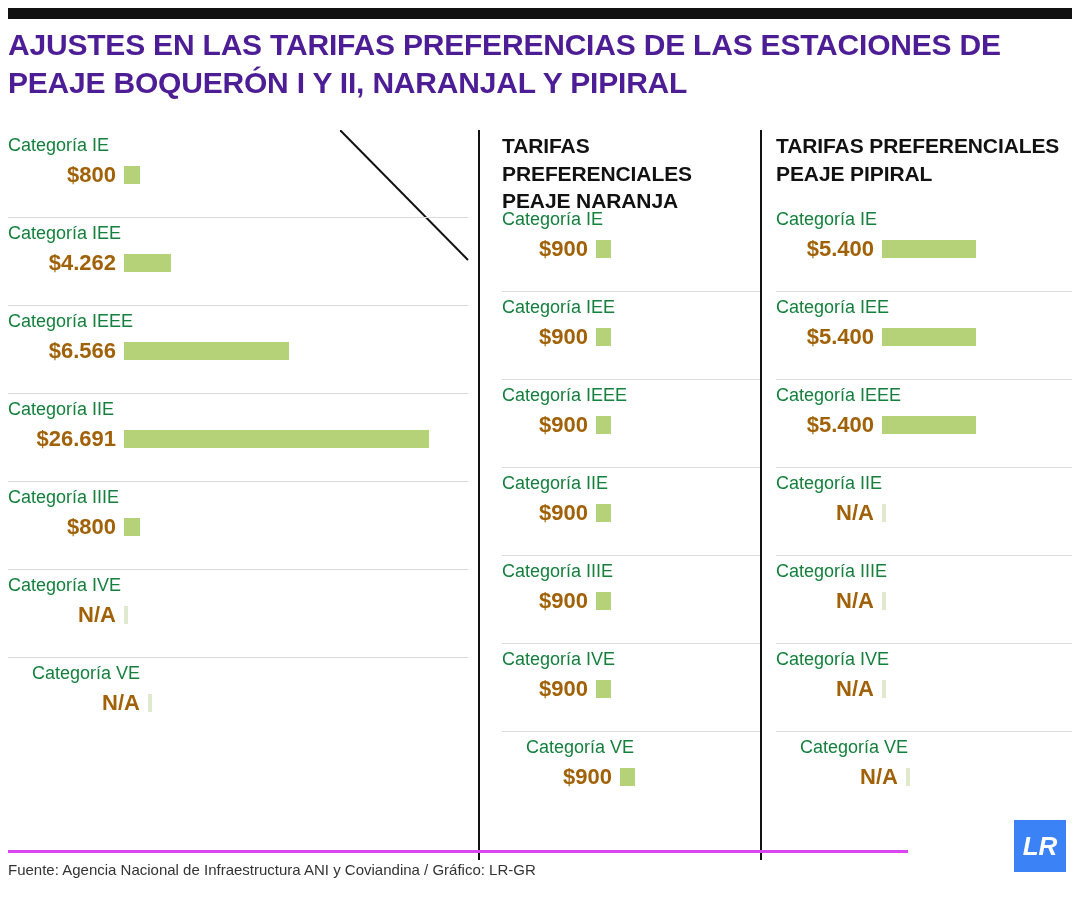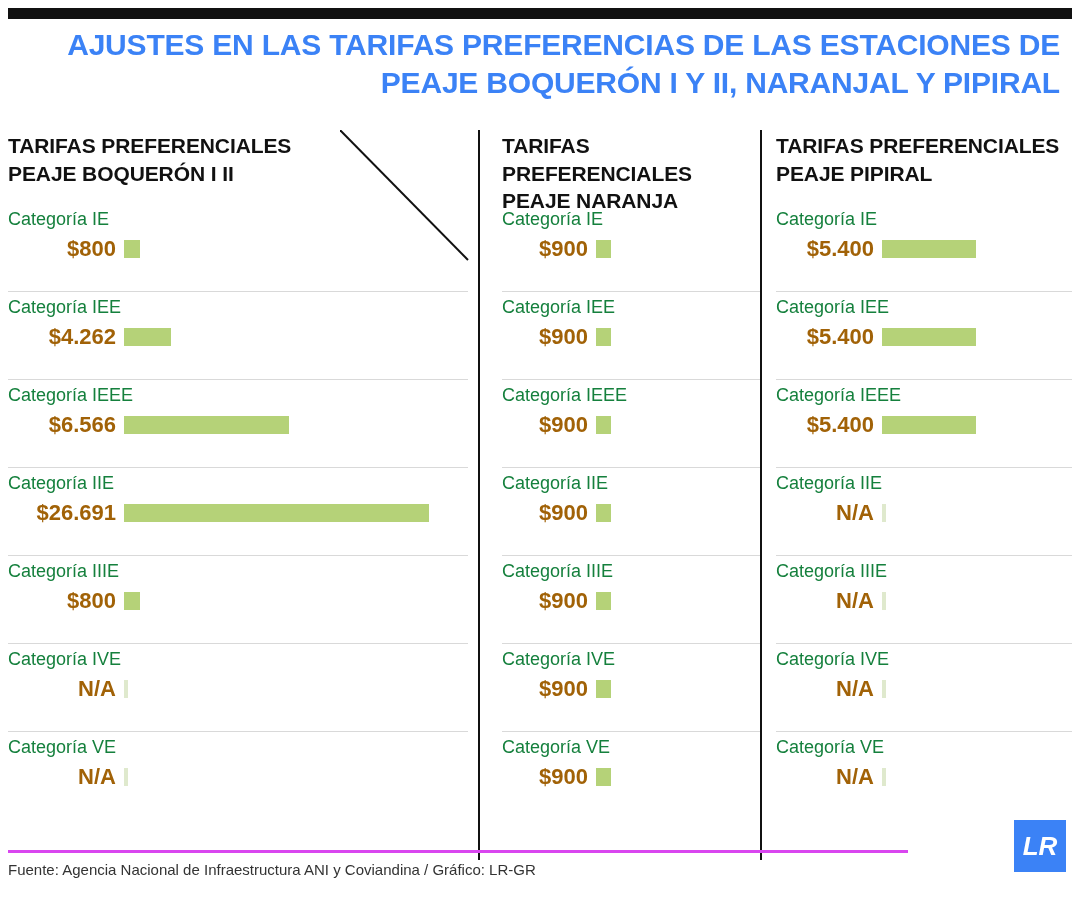--- a/index.html
+++ b/index.html
@@ -31,23 +31,22 @@
   .title {
     position: absolute;
     top: 26px;
     left: 8px;
     width: 1052px;
     font-size: 30px;
     line-height: 1.28;
     font-weight: bold;
     letter-spacing: -0.2px;
     text-transform: uppercase;
-    color: #3b82f6;
+    color: #4c1d95;
     font-family: "Liberation Sans", sans-serif;
-    text-align: right;
   }
 
   .columns {
     position: absolute;
     top: 130px;
     left: 8px;
     width: 1064px;
     height: 730px;
     display: flex;
     flex-direction: row;
@@ -77,21 +76,21 @@
   .col-3 .col-head { text-align: left; width: 295px; }
 
   .rows { position: relative; }
   .row {
     position: relative;
     height: 88px;
     box-sizing: border-box;
     border-bottom: 1px solid #d9d9d9;
     padding-top: 6px;
   }
-  .row:last-child { border-bottom: none; }
+  .row:last-child { border-bottom: none; margin-left: 24px; }
   .cat {
     font-size: 18px;
     color: #15803d;
     line-height: 1.1;
     margin-bottom: 6px;
     white-space: nowrap;
   }
   .valrow {
     display: flex;
     align-items: center;
@@ -159,21 +158,20 @@
 
   <div class="title">Ajustes en las tarifas preferencias de las estaciones de peaje Boquerón I y II, Naranjal y Pipiral</div>
 
   <svg class="diagonal" viewBox="0 0 140 140">
     <line x1="0" y1="0" x2="128" y2="130" stroke="#111111" stroke-width="2"></line>
   </svg>
 
   <div class="columns">
 
     <div class="col col-1">
-      <div class="col-head">Tarifas preferenciales peaje Boquerón I II</div>
       <div class="rows">
         <div class="row">
           <div class="cat">Categoría IE</div>
           <div class="valrow">
             <div class="val">$800</div>
             <div class="bar" style="width:16px"></div>
           </div>
         </div>
         <div class="row">
           <div class="cat">Categoría IEE</div>

